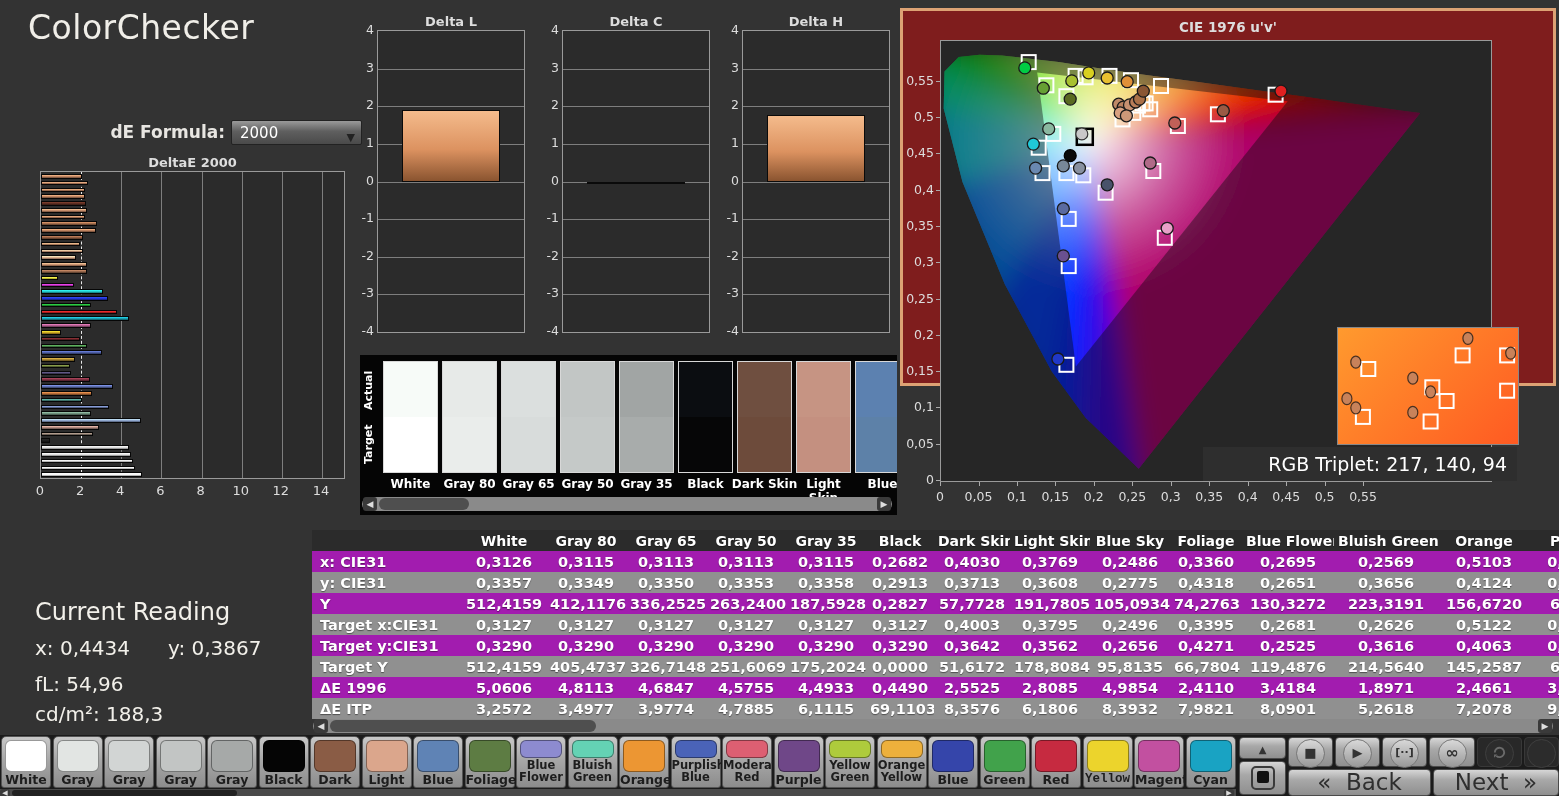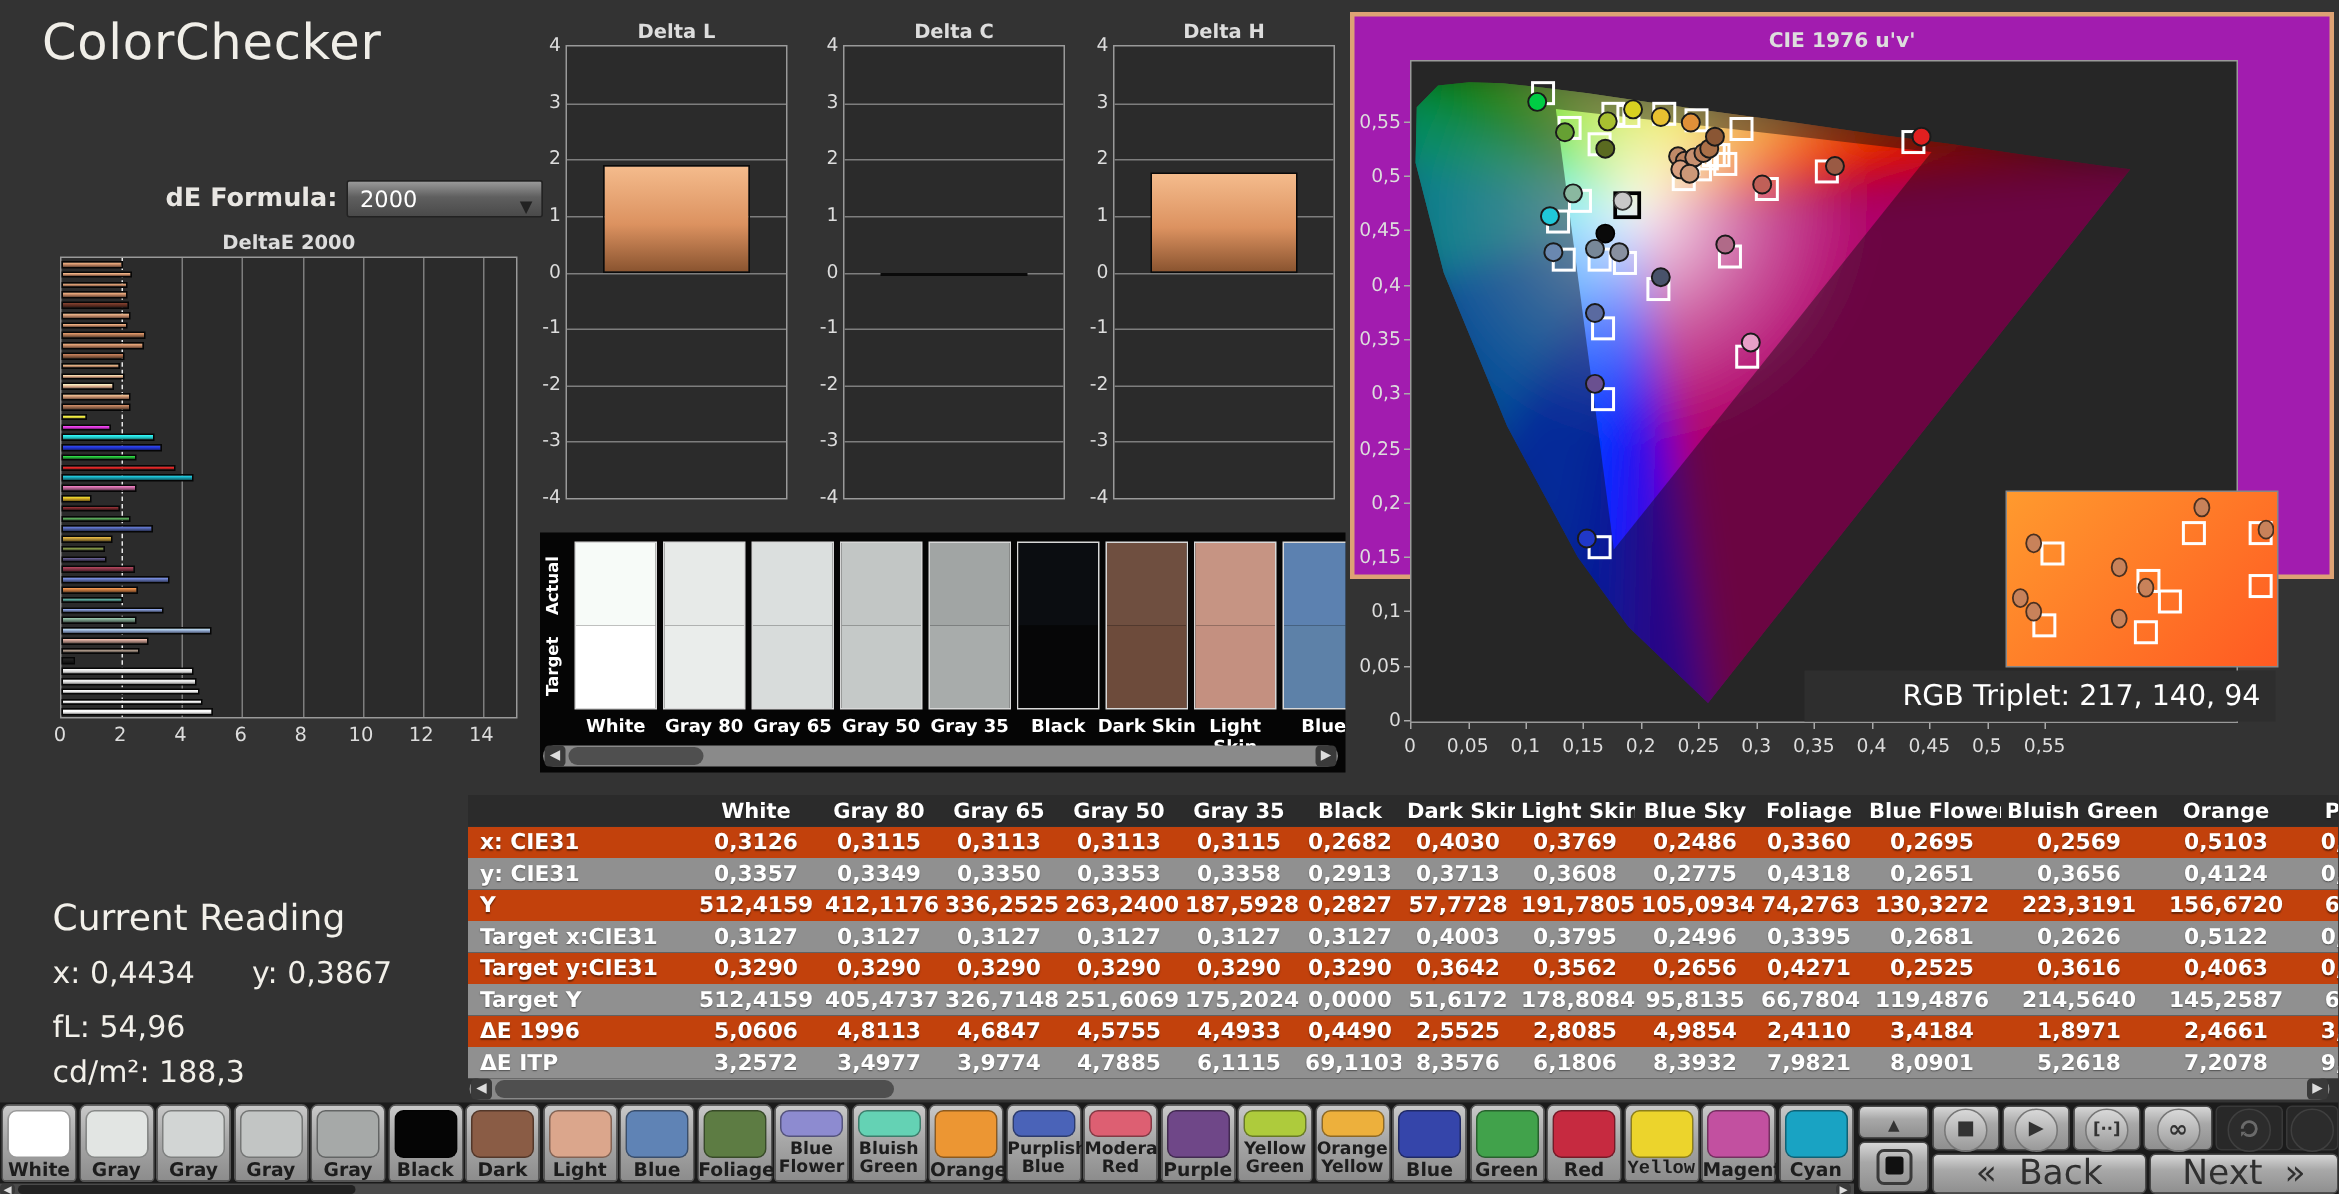--- a/index.html
+++ b/index.html
@@ -25,36 +25,36 @@
   #strip{left:360px;top:355px;width:537px;height:160px;background:#050505;overflow:hidden;}
   .rot{position:absolute;left:2px;width:16px;color:#fff;font-size:11px;font-weight:700;
        writing-mode:vertical-rl;transform:rotate(180deg);text-align:center;}
   .sw{position:absolute;top:6px;width:55px;height:112px;border:1px solid #d8d8d8;box-sizing:border-box;}
   .sw .half{width:100%;height:50%;}
   .swlab{position:absolute;top:122px;width:67px;text-align:center;font-size:12px;font-weight:700;color:#fff;}
   .sbar{position:absolute;height:14px;background:#8a8a8a;border-radius:7px;}
   .sthumb{position:absolute;top:1px;height:12px;background:#4f4f4f;border-radius:6px;}
   .sarr{position:absolute;top:0;width:14px;height:14px;font-size:9px;line-height:14px;text-align:center;color:#ddd;background:#3a3a3a;border-radius:3px;}
   
-  #ciePanel{left:900px;top:8px;width:656px;height:378px;background:#a21caf;border:3px solid #dda274;box-sizing:border-box;}
+  #ciePanel{left:900px;top:8px;width:656px;height:378px;background:#7f1d1d;border:3px solid #dda274;box-sizing:border-box;}
   #cieTitle{left:0;top:8px;width:650px;text-align:center;font-size:13.5px;color:#ddd;font-weight:700;}
   #ciePlot{left:37px;top:29px;width:552px;height:442px;background:#262626;border:1px solid #9a9a9a;box-sizing:border-box;}
   #inset{left:434px;top:316px;width:180px;height:116px;border:1px solid #888;}
   #rgbCap{left:300px;top:436px;width:314px;height:34px;background:#2e2e2e;color:#fff;font-size:19px;
           line-height:34px;text-align:right;padding-right:10px;box-sizing:border-box;}
   
   .big{font-size:24px;color:#f2f0ea;font-weight:400;}
   .mid{font-size:20px;color:#f2f0ea;}
   
   #tbl{left:312px;top:530px;width:1247px;overflow:hidden;}
   table{border-collapse:collapse;table-layout:fixed;}
   th,td{height:21px;padding:0 4px;font-size:14.5px;text-align:center;white-space:nowrap;overflow:hidden;
         font-weight:700;color:#fff;text-shadow:0 1px 1px rgba(0,0,0,.45);}
   thead th{background:#2b2b2b;font-size:14px;}
-  tr.rd td{background:#c2410c;}
+  tr.rd td{background:#a21caf;}
   tr.rl td{background:#909090;}
   td.lab{text-align:left;padding-left:8px;}
   
   #bottom{left:0;top:735px;width:1559px;height:61px;background:#1b1b1b;}
   .pbtn{position:absolute;top:1px;width:50px;height:52px;border-radius:5px 5px 3px 3px;cursor:pointer;
         background:linear-gradient(180deg,#c9c9c9,#a8a8a8 45%,#8c8c8c);border:1px solid #555;box-sizing:border-box;text-align:center;}
   .chip{margin:3px auto 1px auto;width:40px;border:1px solid rgba(0,0,0,.4);border-radius:6px;}
   .plab{font-size:12px;line-height:1.08;color:#1d1d1d;font-weight:700;}
   .ctl{position:absolute;background:linear-gradient(180deg,#d6d6d6,#a8a8a8 40%,#8f8f8f);border:1px solid #4a4a4a;
        box-sizing:border-box;border-radius:4px;text-align:center;cursor:pointer;color:#333;}

